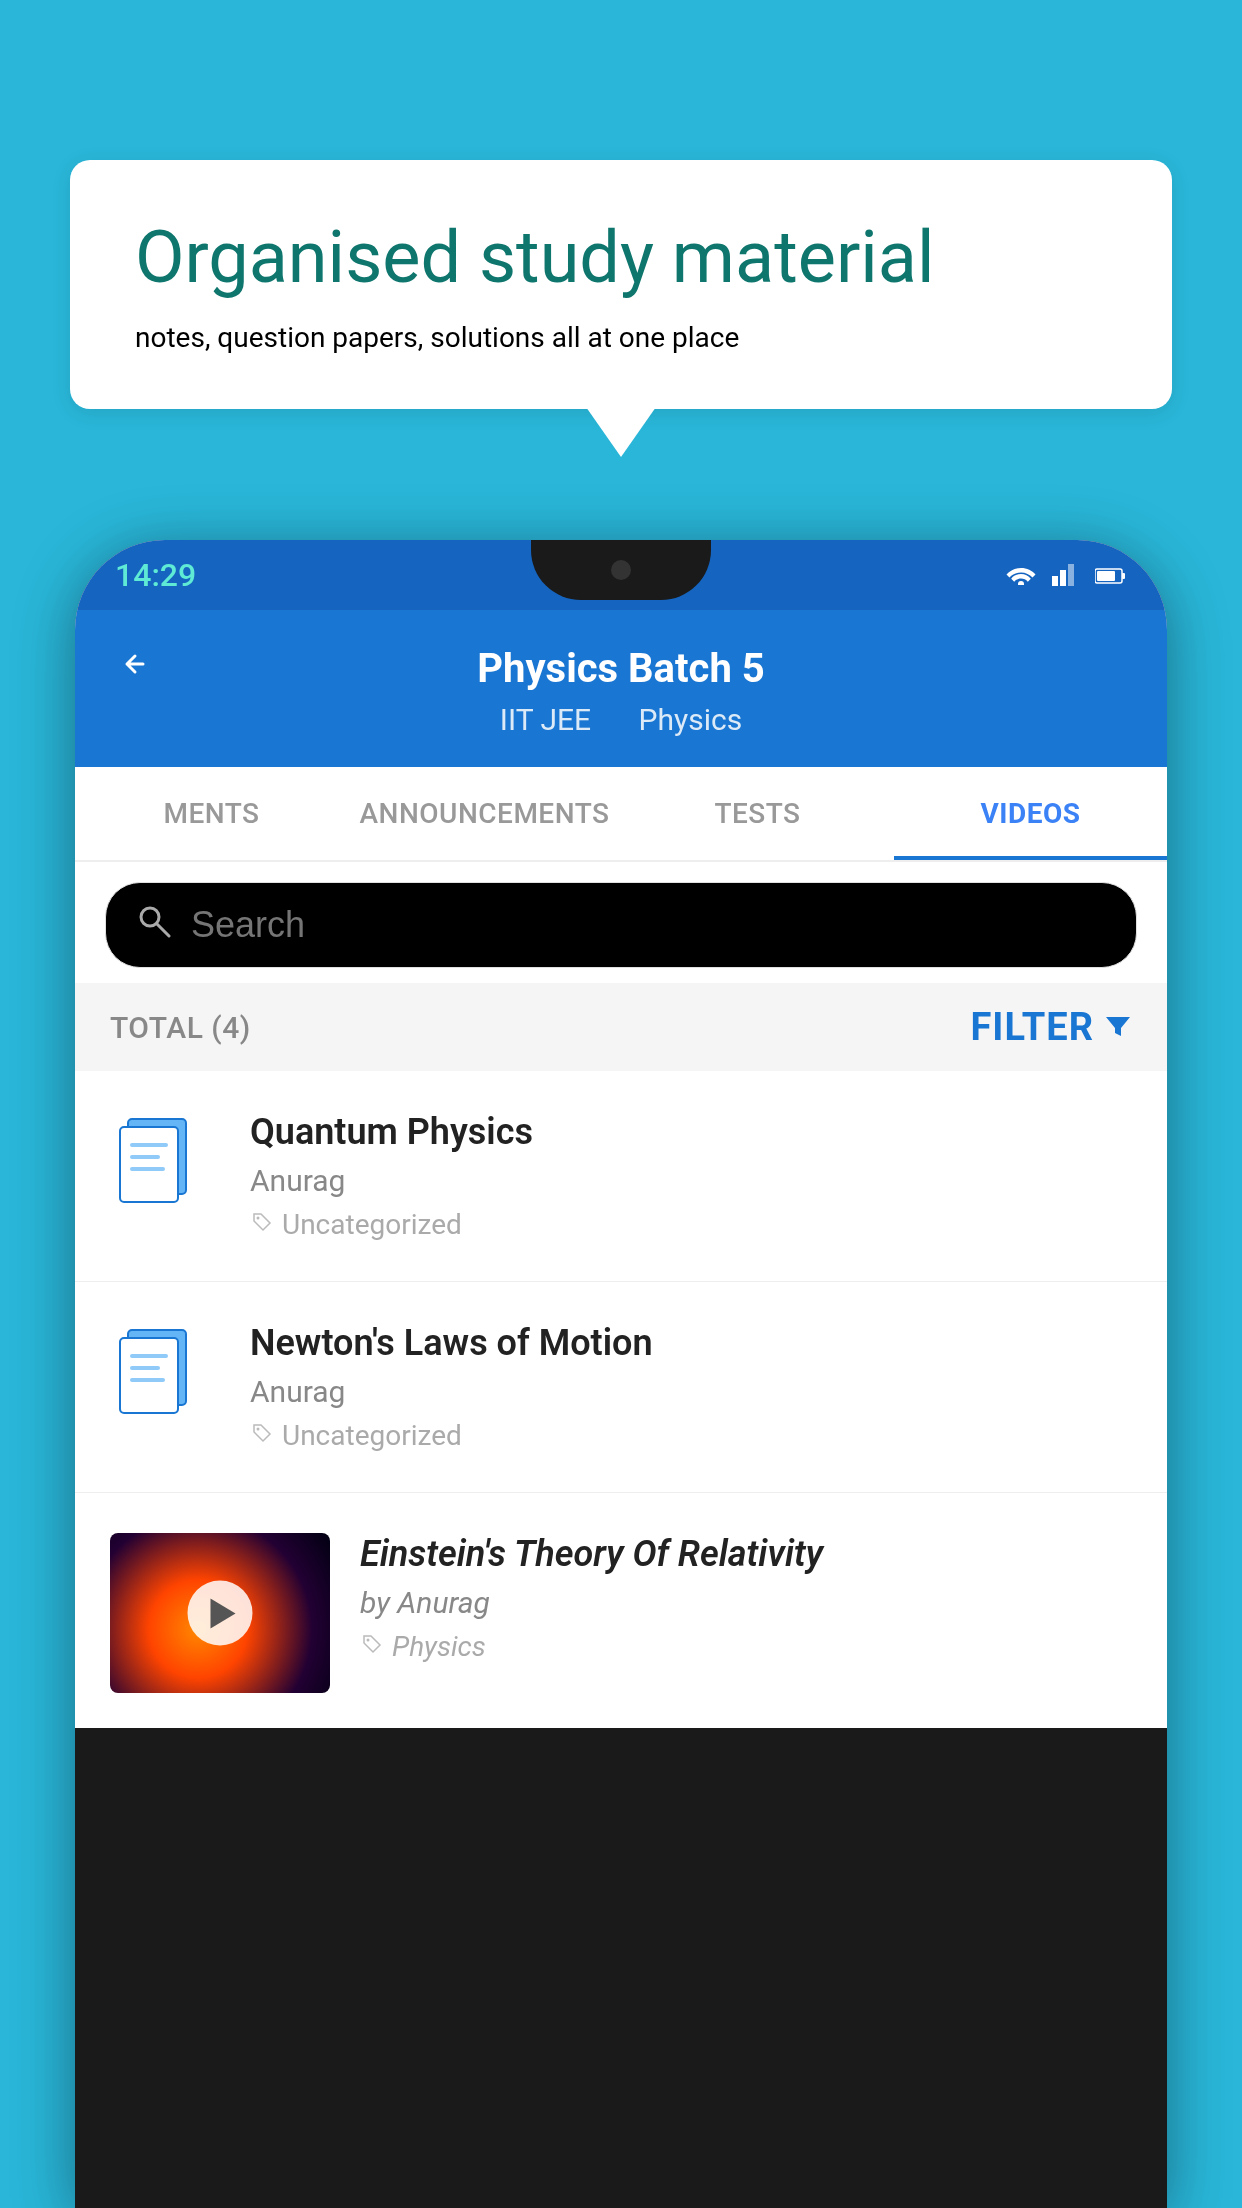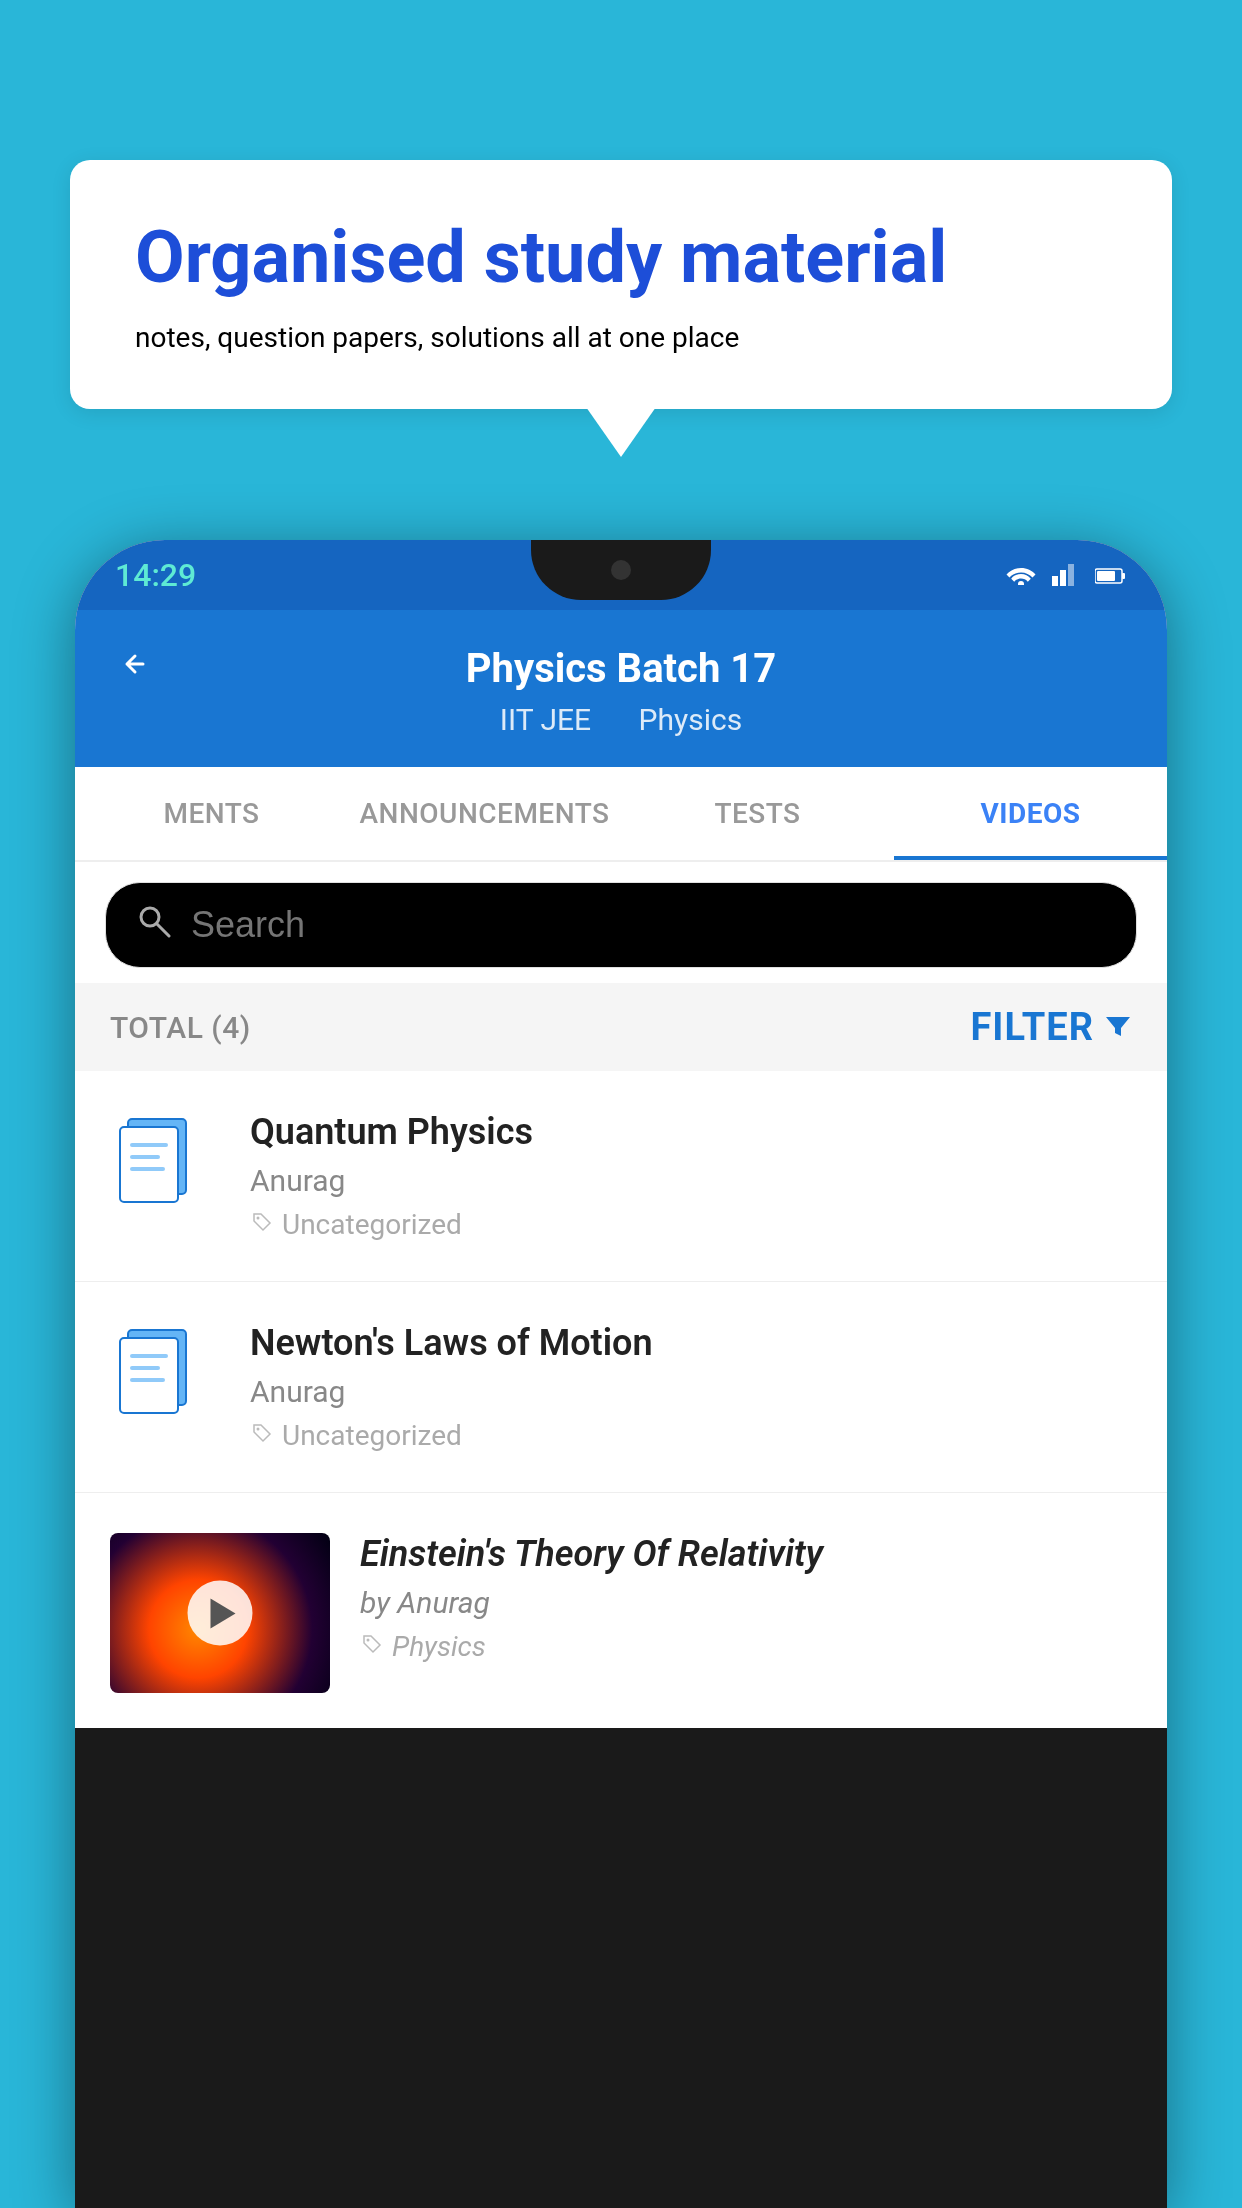--- a/index.html
+++ b/index.html
@@ -36,23 +36,23 @@
       left: 50%;
       transform: translateX(-50%);
       width: 0;
       height: 0;
       border-left: 35px solid transparent;
       border-right: 35px solid transparent;
       border-top: 50px solid white;
     }
 
     .speech-bubble-title {
-      color: #1d4ed8;
+      color: #0f766e;
       font-size: 72px;
-      font-weight: 700;
+      font-weight: 400;
       line-height: 1.2;
       margin-bottom: 20px;
     }
 
     .speech-bubble-subtitle {
       color: #000000;
       font-size: 28px;
       font-weight: 400;
     }
 
@@ -412,21 +412,21 @@
       </div>
     </div>
 
     <div class="app-header">
       <div class="header-top">
         <div class="back-btn">
           <svg width="40" height="40" viewBox="0 0 40 40" fill="white">
             <path d="M28 20H12M12 20L20 12M12 20L20 28" stroke="white" stroke-width="3" stroke-linecap="round" stroke-linejoin="round"></path>
           </svg>
         </div>
-        <div class="header-title">Physics Batch 17</div>
+        <div class="header-title">Physics Batch 5</div>
       </div>
       <div class="header-subtitle">
         <span>IIT JEE</span>
         <span>  </span>
         <span>Physics</span>
       </div>
     </div>
 
     <div class="tabs-bar">
       <div class="tab-item">MENTS</div>

